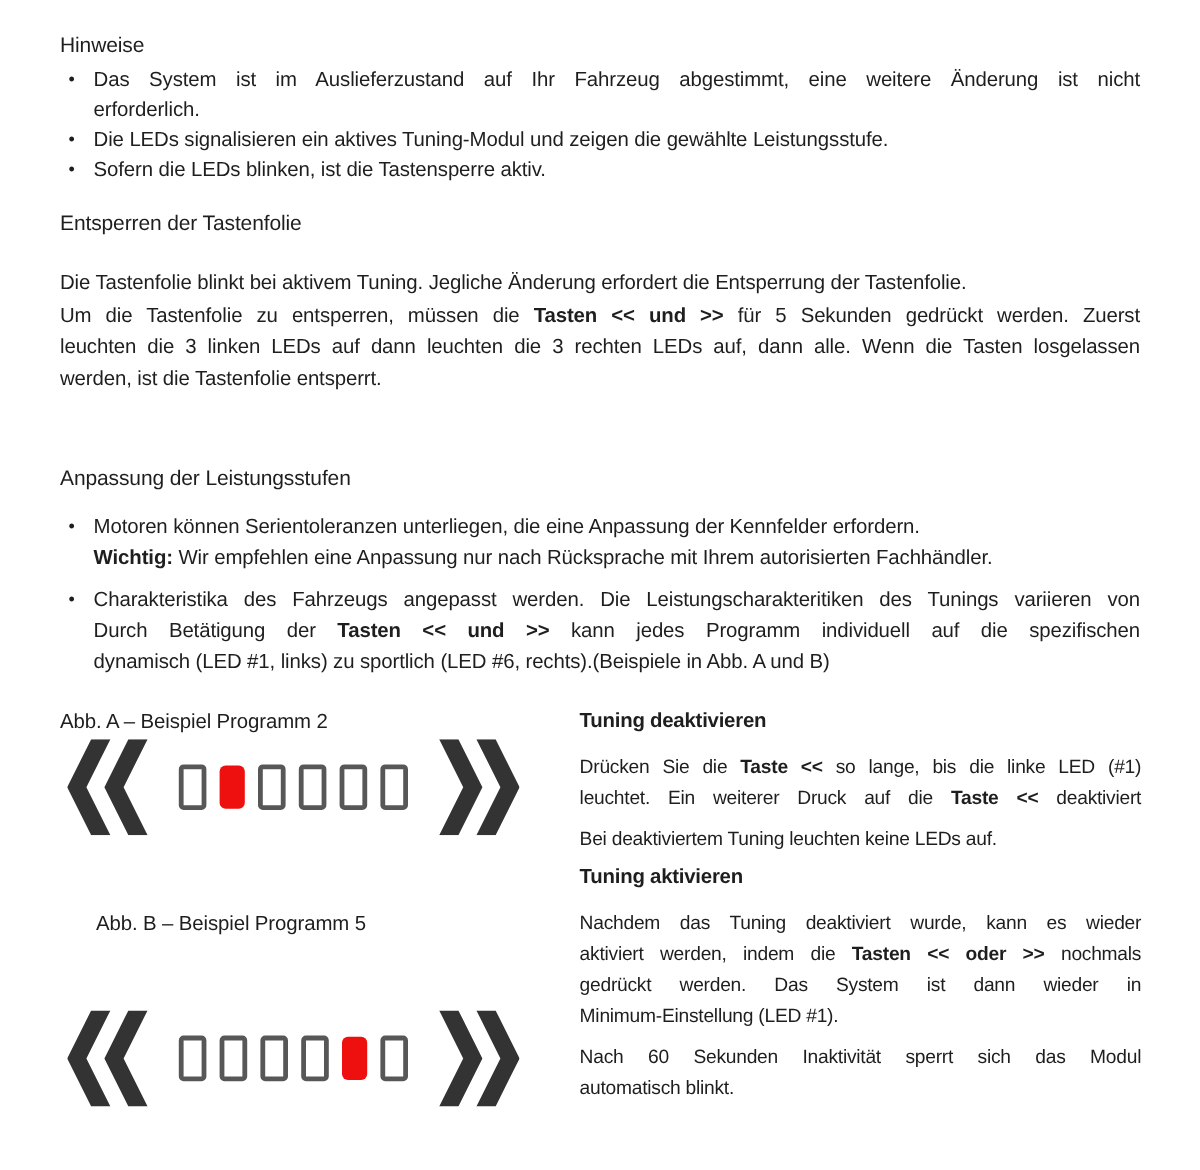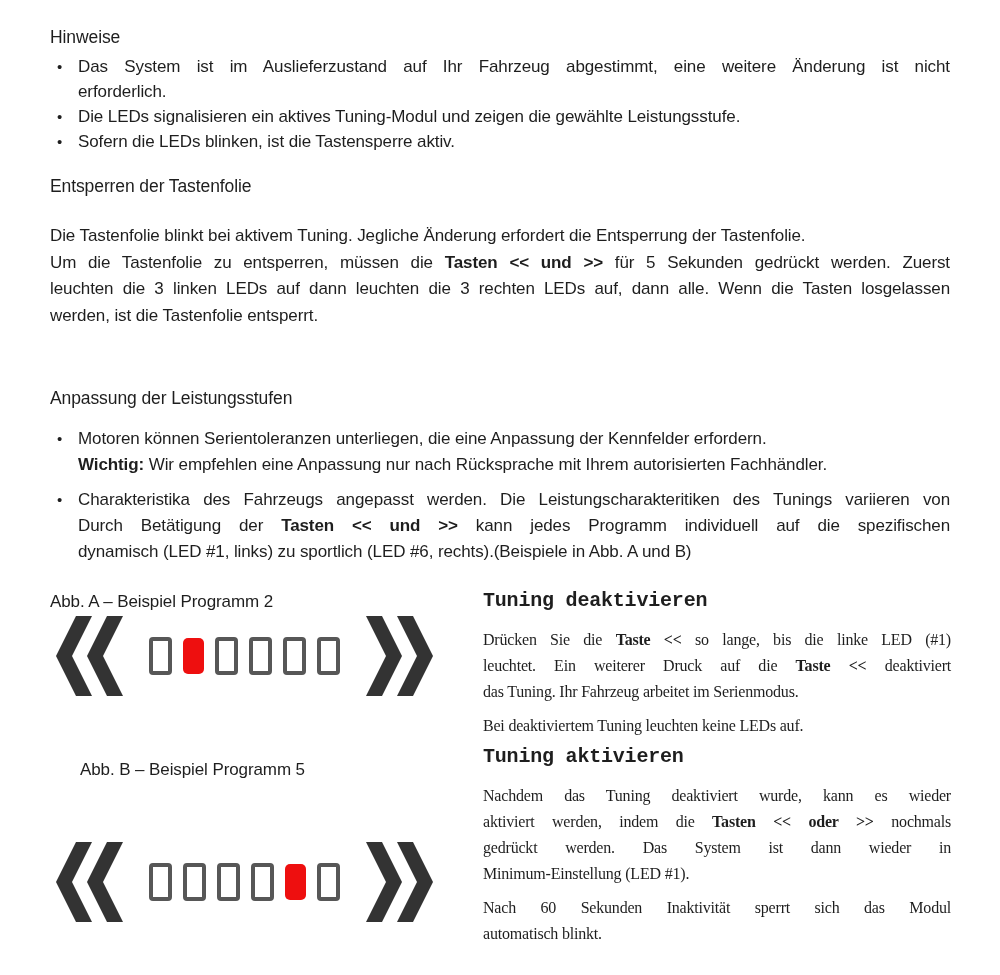--- a/index.html
+++ b/index.html
@@ -33,22 +33,22 @@
   #figB-label{top:760px;left:50px;margin-left:30px;}
   .figure{display:flex;align-items:center;gap:23px;}
   #figA{top:616px;left:56px;}
   #figB{top:842px;left:56px;}
   .chev{display:block;color:var(--chevron,#333333);}
   .ledrow{display:flex;align-items:center;gap:11px;}
   .led{width:15px;height:30px;border:4px solid var(--led-border,#575757);border-radius:4px;background:#ffffff;box-sizing:content-box;}
   .led.on{width:21px;height:36px;border:none;border-radius:5px;background:var(--led-active,#ee0f0f);}
   
   #right-col{top:591px;left:483px;width:468px;font-size:16px;letter-spacing:-0.2px;}
-  #right-col h4{font-size:20px;line-height:20px;margin:0 0 16px;font-weight:700;font-family:Liberation Mono, monospace;}
-  #right-col .para{line-height:26px;margin:0 0 8px;font-family:Liberation Serif, serif;}
+  #right-col h4{font-size:17px;line-height:20px;margin:0 0 16px;font-weight:700;}
+  #right-col .para{line-height:26px;margin:0 0 8px;}
   #right-col .para:last-child{margin-bottom:0;}
   b{font-weight:700;}
 </style>
 </head>
 <body>
 
 <section class="abs" id="sec-hinweise">
   <h3>Hinweise</h3>
   <div class="bullets">
       <div class="bullet">
@@ -142,21 +142,20 @@
     <polygon points="34,0 50,0 70,40 50,80 34,80 54,40" fill="currentColor"></polygon>
     <polygon points="3,0 19,0 39,40 19,80 3,80 23,40" fill="currentColor"></polygon>
   </svg>
 </div>
 
 <div class="abs" id="right-col">
   <h4>Tuning deaktivieren</h4>
   <div class="para">
       <div class="line just">Drücken Sie die <b>Taste &lt;&lt;</b> so lange, bis die linke LED (#1)</div>
       <div class="line just">leuchtet. Ein weiterer Druck auf die <b>Taste &lt;&lt;</b> deaktiviert</div>
-      <div class="line">das Tuning. Ihr Fahrzeug arbeitet im Serienmodus.</div>
     </div>
   <div class="para">
       <div class="line">Bei deaktiviertem Tuning leuchten keine LEDs auf.</div>
     </div>
   <h4>Tuning aktivieren</h4>
   <div class="para">
       <div class="line just">Nachdem das Tuning deaktiviert wurde, kann es wieder</div>
       <div class="line just">aktiviert werden, indem die <b>Tasten &lt;&lt; oder &gt;&gt;</b> nochmals</div>
       <div class="line just">gedrückt werden. Das System ist dann wieder in</div>
       <div class="line">Minimum-Einstellung (LED #1).</div>

